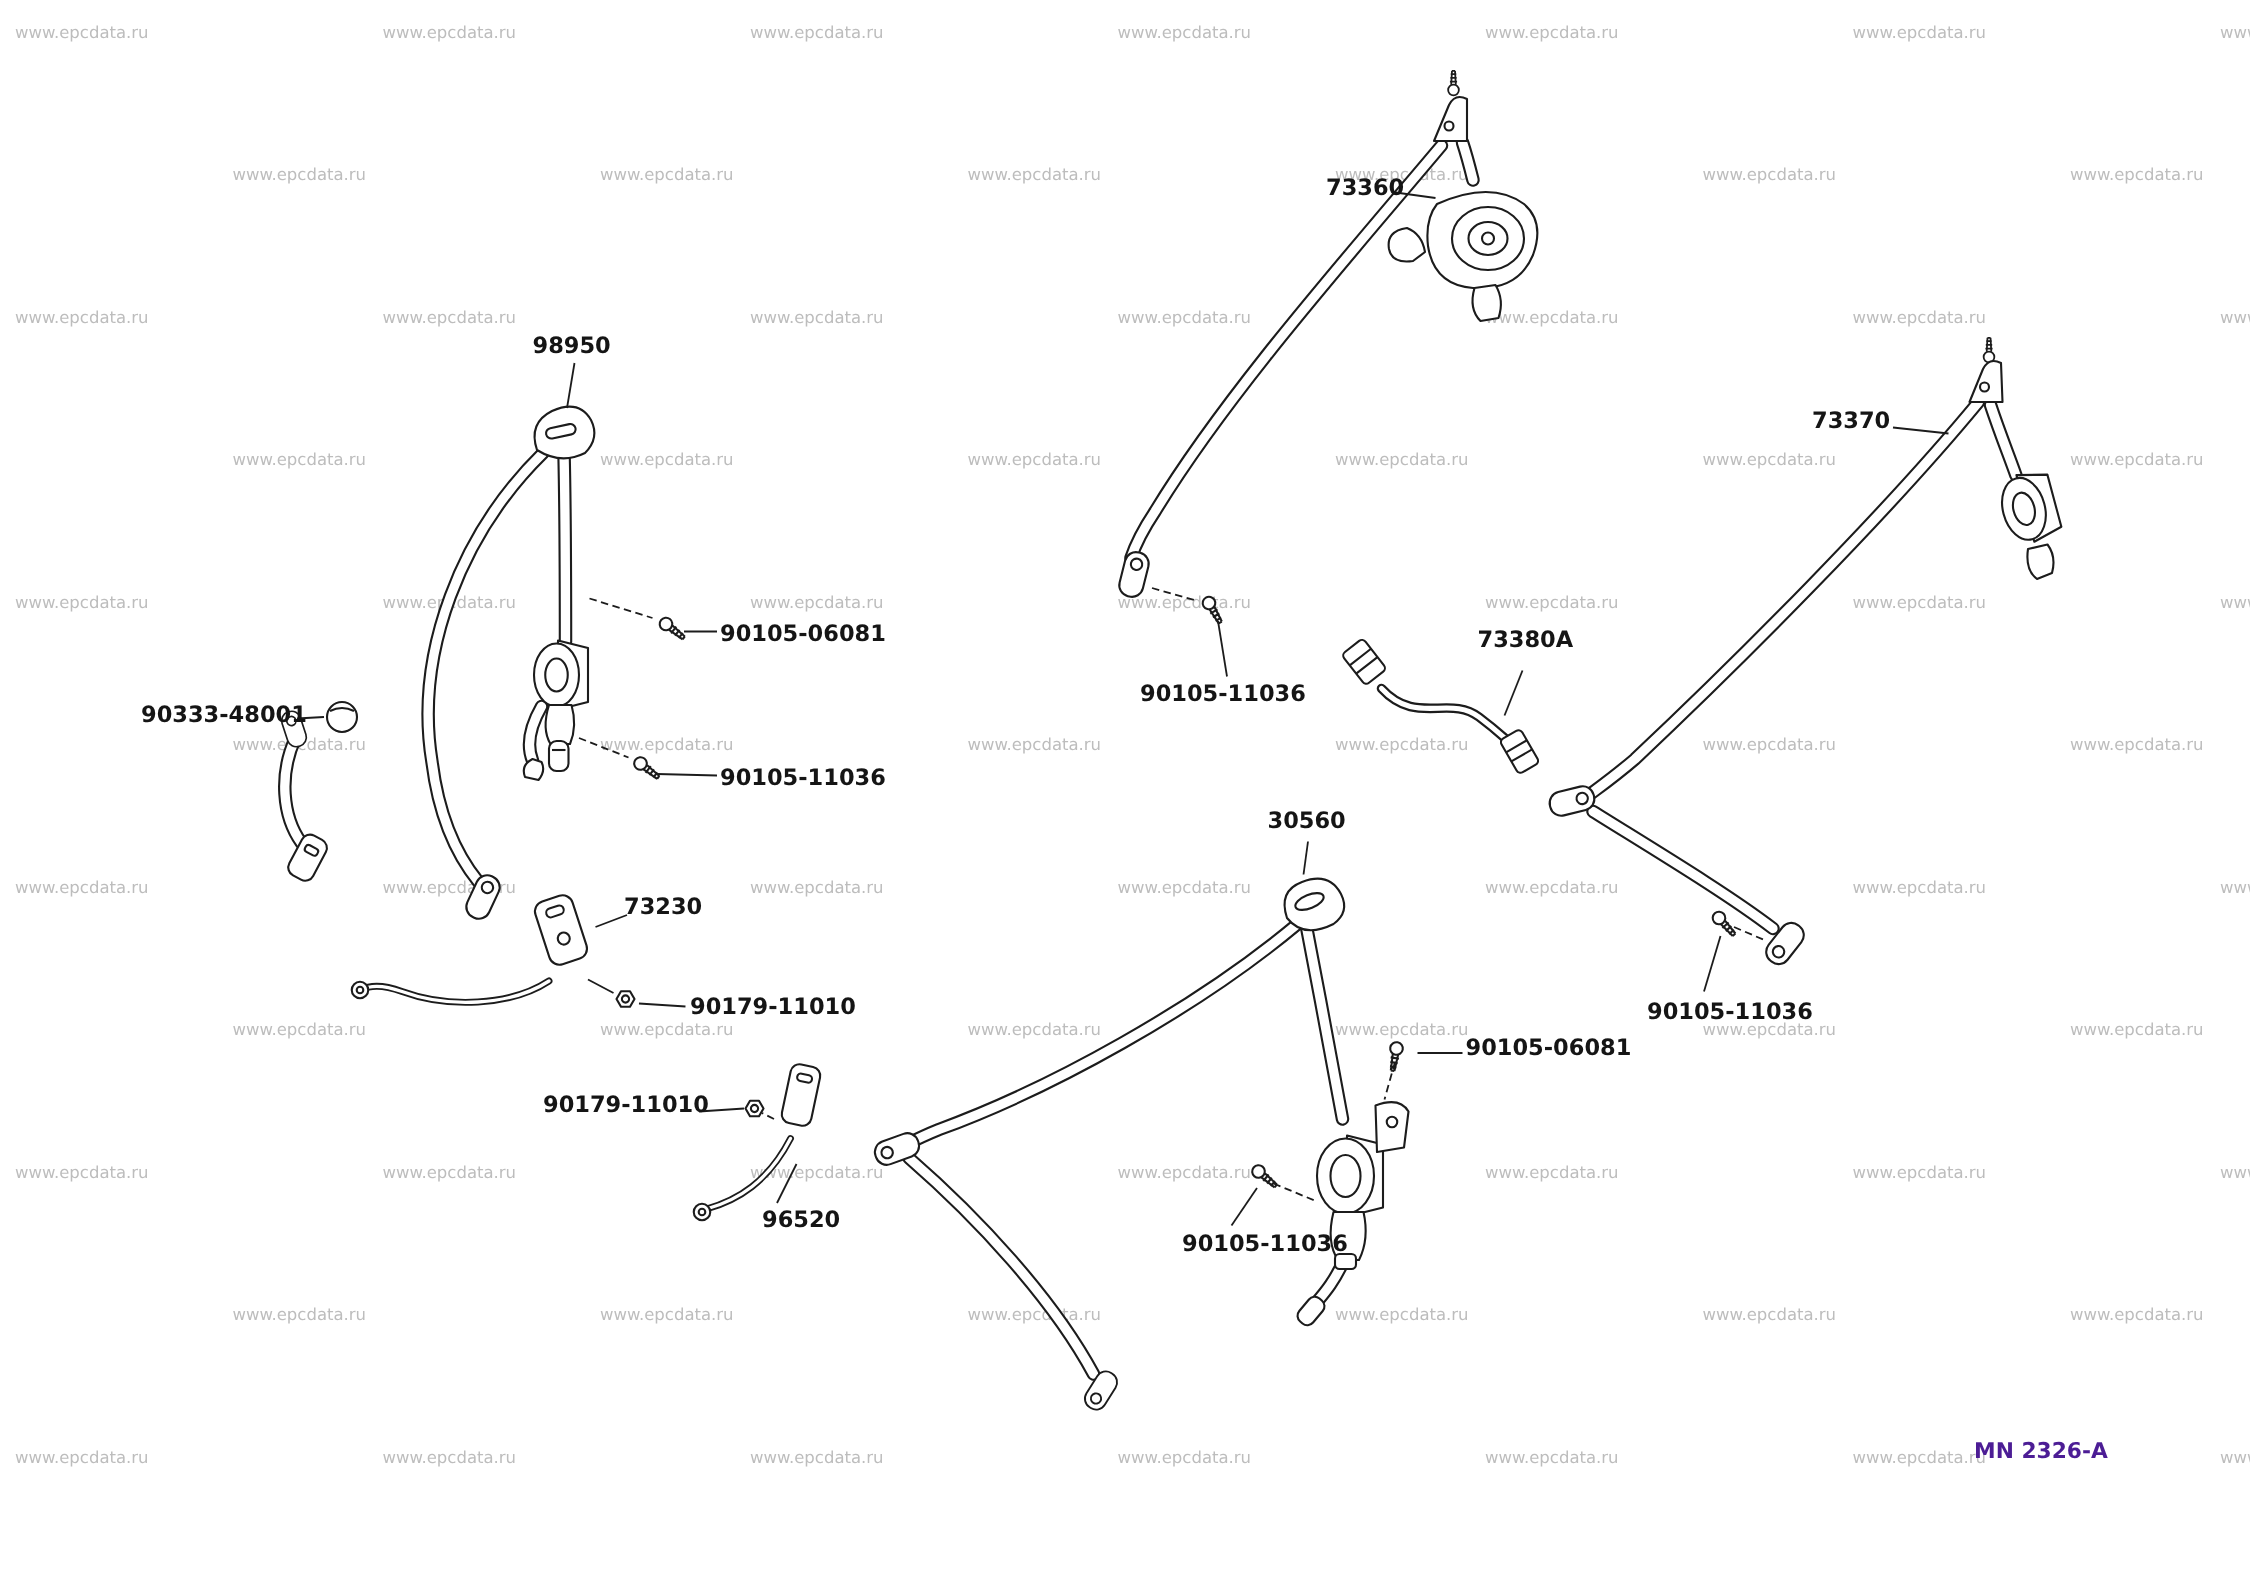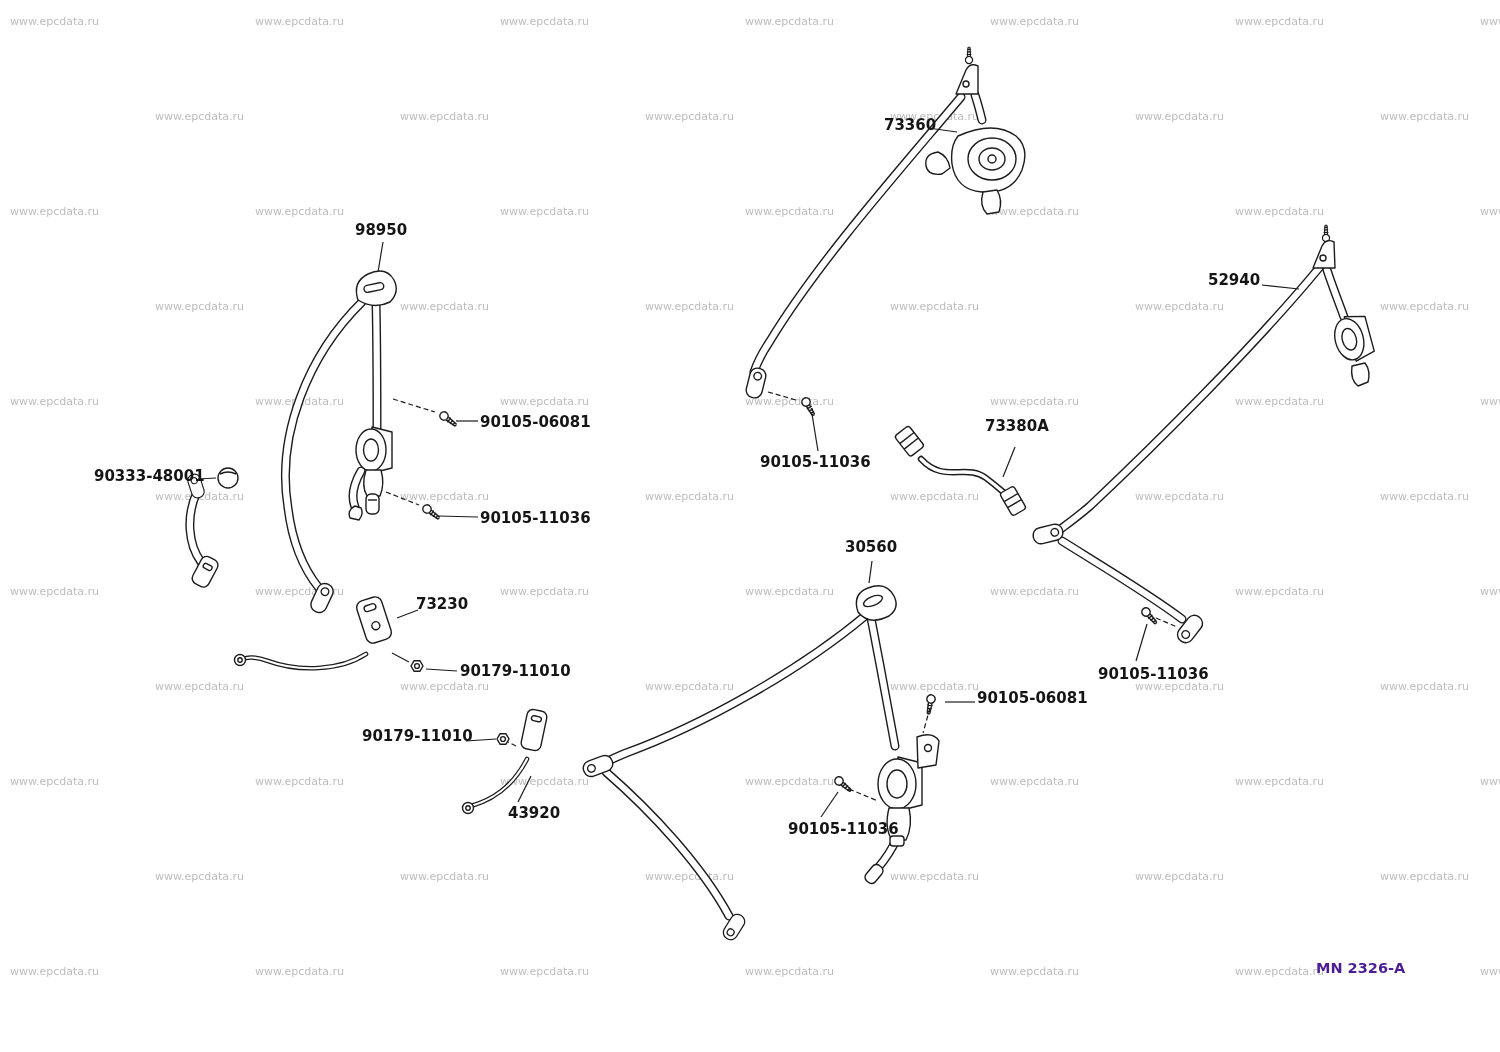--- a/index.html
+++ b/index.html
@@ -310,30 +310,30 @@
       <path class="lead" d="M466,741 L496,739"></path>
       <path class="lead" d="M975,702 L945,702"></path>
       <path class="lead" d="M1147,624 L1136,661"></path>
       <path class="lead" d="M838,792 L821,817"></path>
       <path class="lead" d="M531,776 L518,802"></path>
     </g>
   </svg>
 
   <div class="plabel" style="left:355px;top:221px">98950</div>
   <div class="plabel" style="left:884px;top:116px">73360</div>
-  <div class="plabel" style="left:1208px;top:271px">52940</div>
+  <div class="plabel" style="left:1208px;top:271px">73370</div>
   <div class="plabel" style="left:480px;top:413px">90105-06081</div>
   <div class="plabel" style="left:94px;top:467px">90333-48001</div>
   <div class="plabel" style="left:480px;top:509px">90105-11036</div>
   <div class="plabel" style="left:760px;top:453px">90105-11036</div>
   <div class="plabel" style="left:985px;top:417px">73380A</div>
   <div class="plabel" style="left:845px;top:538px">30560</div>
   <div class="plabel" style="left:416px;top:595px">73230</div>
   <div class="plabel" style="left:460px;top:662px">90179-11010</div>
   <div class="plabel" style="left:362px;top:727px">90179-11010</div>
   <div class="plabel" style="left:977px;top:689px">90105-06081</div>
-  <div class="plabel" style="left:508px;top:804px">43920</div>
+  <div class="plabel" style="left:508px;top:804px">96520</div>
   <div class="plabel" style="left:1098px;top:665px">90105-11036</div>
   <div class="plabel" style="left:788px;top:820px">90105-11036</div>
 
   <div class="footer-code" style="left:1316px;top:960px">MN 2326-A</div>
 
 </div>
 
 </body></html>

